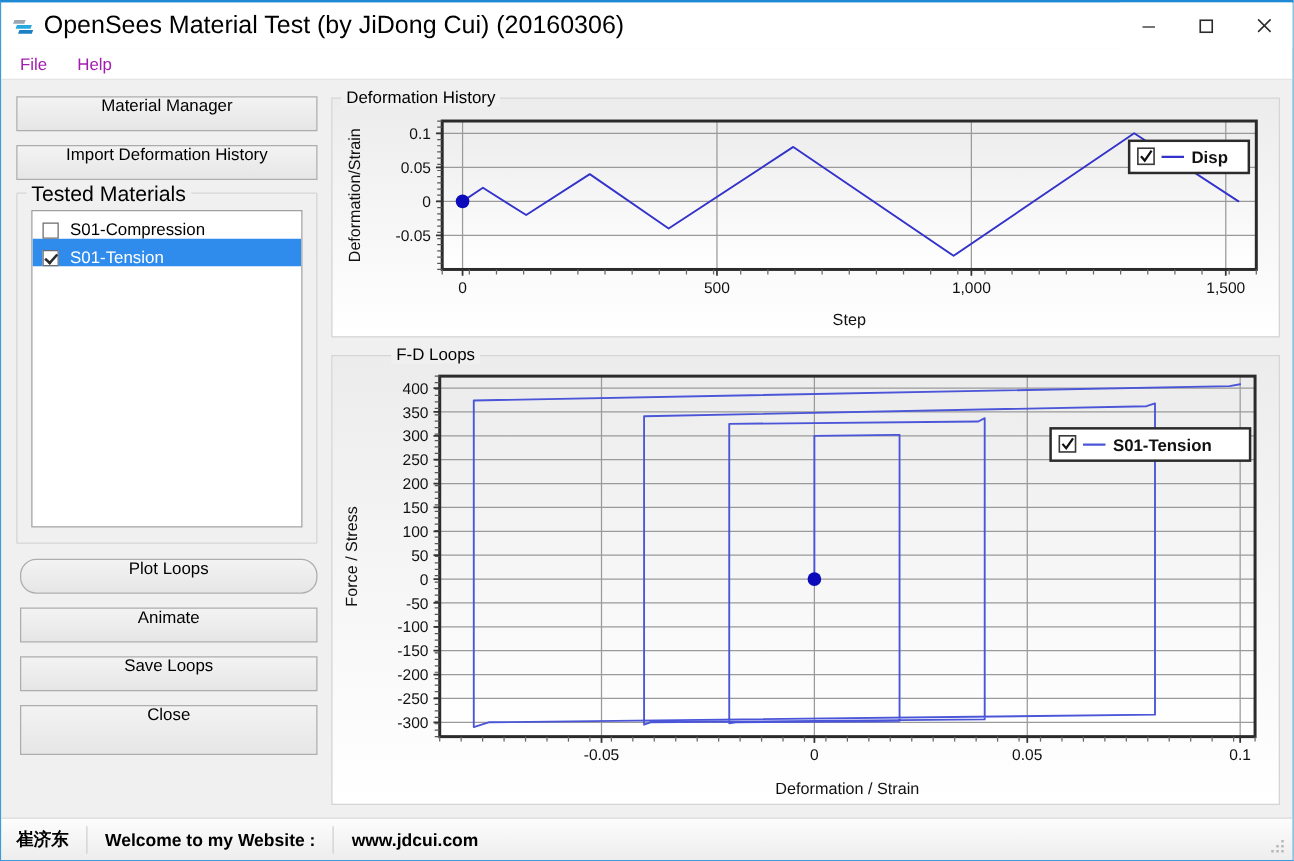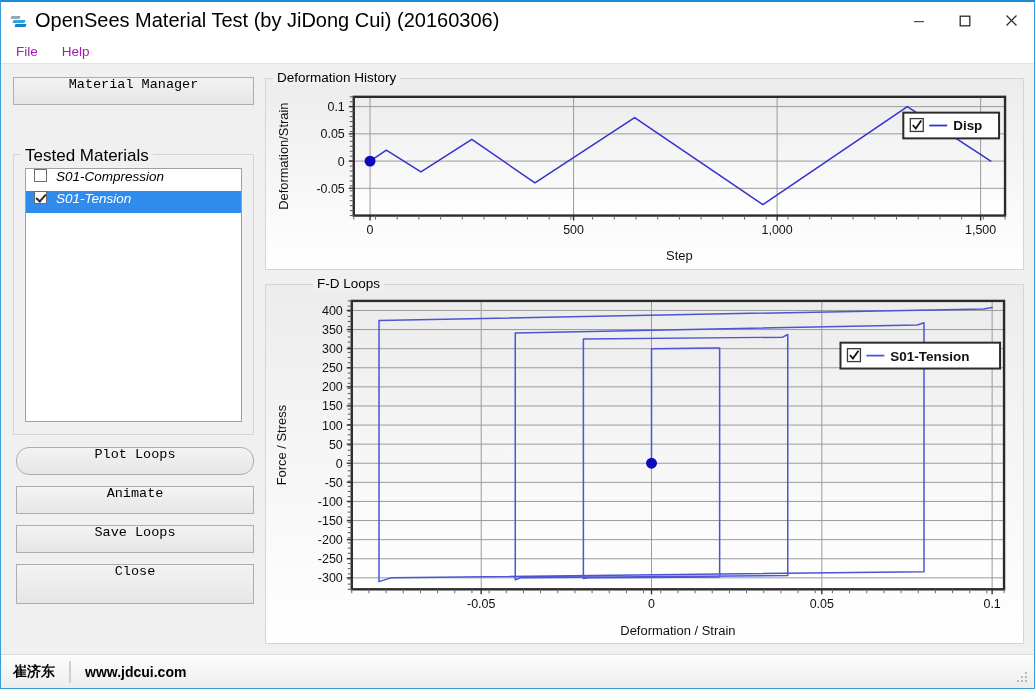--- a/index.html
+++ b/index.html
@@ -65,21 +65,21 @@
     background: #f0f0f0;
   }
 
   
   #left-panel { position: absolute; left: 0; top: 0; width: 262px; height: 591px; }
 
   .btn {
     display: block;
     border: 1px solid #adadad;
     background: linear-gradient(#f3f3f3, #e6e6e6);
-    font-family: Liberation Mono, monospace;
+    font-family: Liberation Sans, sans-serif;
     font-size: 13.5px; color: #000;
     text-align: center;
     line-height: 1;
     padding: 0;
   }
   .btn span { display:block; }
 
   #btn-material-manager { position:absolute; left:12px; top:13px; width:241px; height:28px; }
   #btn-import-history  { position:absolute; left:12px; top:52px; width:241px; height:28px; }
   .btn-inner { width:100%; height:100%; display:flex; align-items:center; justify-content:center; }
@@ -96,23 +96,23 @@
     font-size: 17px; color: #000;
   }
   #material-list {
     position: absolute; left: 24px; top: 104px;
     width: 217px; height: 254px;
     background: #ffffff;
     border: 1px solid #a0a0a0;
     overflow: hidden;
   }
   .list-row {
-    height: 22px; display: flex; align-items: flex-start;
+    height: 22px; display: flex; align-items: flex-end;
     padding-left: 8px;
-    font-size: 13.5px; color: #000; font-style: italic;
+    font-size: 13.5px; color: #000;
   }
   .list-row.selected { background: #2f8ced; color: #ffffff; }
   .cbox {
     width: 13px; height: 13px; flex: none;
     border: 1px solid #6b6b6b;
     background: #ffffff;
     margin-right: 9px;
     position: relative;
   }
   .cbox.checked::after {
@@ -200,20 +200,23 @@
   </div>
 
   <div id="content">
 
     <div id="left-panel">
 
       <button class="btn" id="btn-material-manager">
         <span class="btn-inner">Material Manager</span>
       </button>
 
+      <button class="btn" id="btn-import-history">
+        <span class="btn-inner">Import Deformation History</span>
+      </button>
 
       <div id="group-tested"></div>
       <div id="group-tested-label">Tested Materials</div>
 
       <div id="material-list">
         <div class="list-row">
           <span class="cbox"></span>
           <span>S01-Compression</span>
         </div>
         <div class="list-row selected">
@@ -517,20 +520,21 @@
           </g>
         </svg>
     </div>
     <div class="panel-label" id="label-fd">F-D Loops</div>
 
   </div>
 
   <div id="statusbar">
     <div class="sb-cell" id="sb-name">崔济东</div>
     <div class="sb-sep"></div>
+    <div class="sb-cell">Welcome to my Website :</div>
     <div class="sb-sep"></div>
     <div class="sb-cell">www.jdcui.com</div>
     <div id="grip">
       <i style="left:10px;top:2px"></i>
       <i style="left:6px;top:6px"></i>
         <i style="left:10px;top:6px"></i>
       <i style="left:2px;top:10px"></i>
         <i style="left:6px;top:10px"></i>
         <i style="left:10px;top:10px"></i>
     </div>

